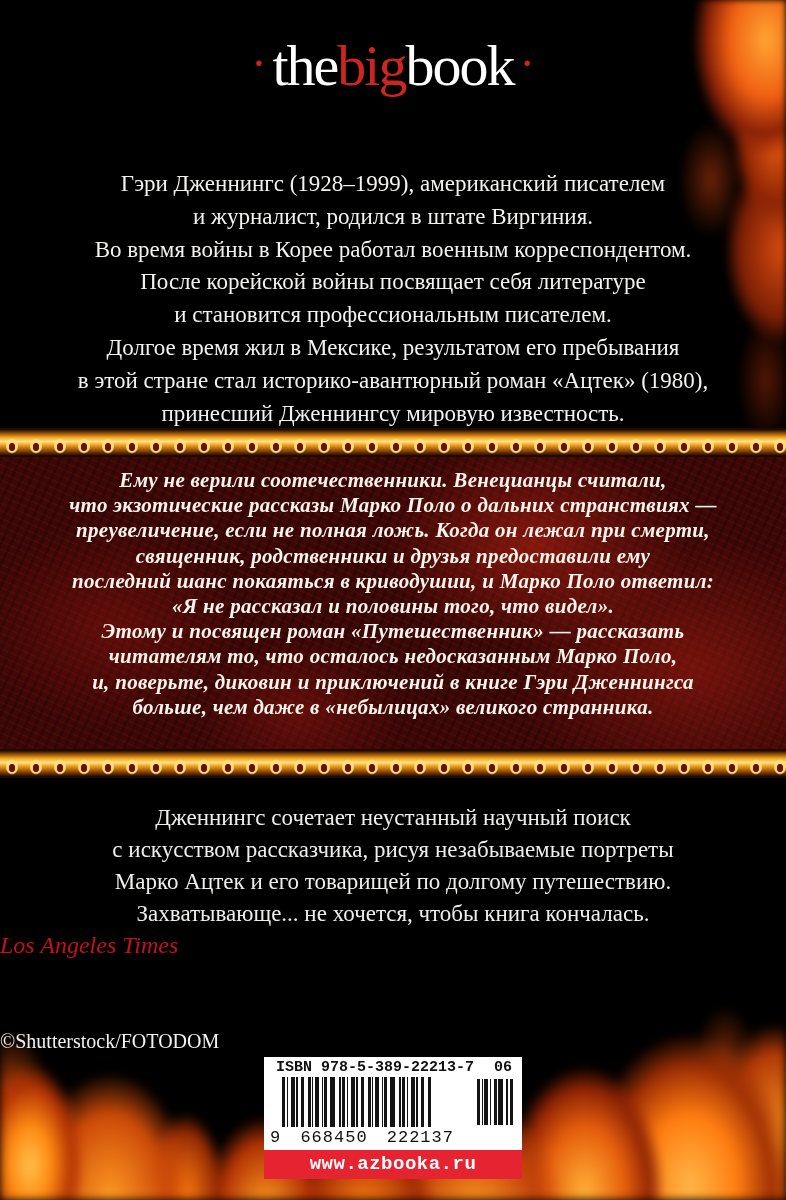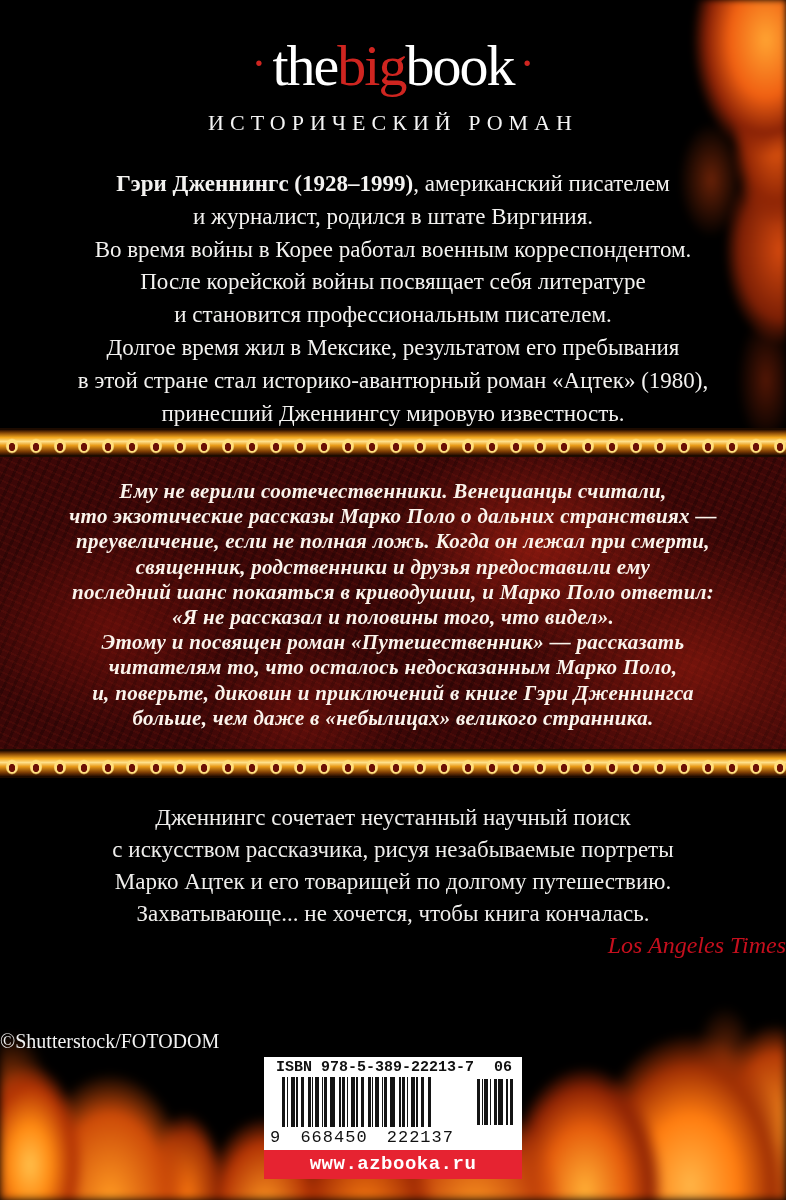--- a/index.html
+++ b/index.html
@@ -39,21 +39,21 @@
         font-size:58px;line-height:1.12;color:#fff;letter-spacing:-2px;white-space:nowrap;}
   .logo .accent{color:var(--accent,#cf2520);text-align:right;}
   .logo .dot{color:var(--accent,#cf2520);font-size:46px;vertical-align:6px;letter-spacing:0;}
   .logo .dot.left{margin-right:6px;}
   .logo .dot.right{margin-left:6px;}
   .series{position:absolute;top:110px;left:0;width:100%;text-align:center;
           font-size:22px;letter-spacing:6px;color:#f4f4f4;}
   
   .bio{position:absolute;top:168px;left:30px;width:726px;text-align:center;
        color:#f3f2f0;font-size:23px;line-height:32.8px;}
-  .bio b{font-weight:bold;text-align:right;}
+  .bio b{font-weight:normal;text-align:right;}
   .prelines{white-space:pre-line;}
   
   .quote-panel{position:absolute;top:428px;left:0;width:786px;}
   .gold-band{
     height:29px;width:100%;
     border-top:2px solid #1d0b00;border-bottom:2px solid #1d0b00;box-sizing:border-box;
     background-image:
       radial-gradient(7px 9px at 12px 17px, #6b1005 42%, rgba(0,0,0,0) 50%),
       radial-gradient(11px 13px at 12px 16px, #ffdf7e 48%, rgba(0,0,0,0) 60%),
       linear-gradient(180deg,#2d1000 0%,#8a4a06 12%,#f3a81f 30%,#ffe08a 46%,#e89a18 62%,#7c3c04 86%,#2d1000 100%);
@@ -64,27 +64,27 @@
     background-color:#3c0707;
     background-image:
       radial-gradient(220px 150px at 68% 30%, rgba(195,38,20,.55), rgba(0,0,0,0) 70%),
       radial-gradient(260px 190px at 88% 72%, rgba(172,32,16,.50), rgba(0,0,0,0) 70%),
       radial-gradient(190px 150px at 14% 58%, rgba(145,22,12,.45), rgba(0,0,0,0) 70%),
       radial-gradient(150px 110px at 38% 88%, rgba(155,26,15,.42), rgba(0,0,0,0) 70%),
       repeating-linear-gradient(115deg, rgba(0,0,0,.22) 0 3px, rgba(0,0,0,0) 3px 9px),
       repeating-linear-gradient(24deg, rgba(255,70,35,.06) 0 2px, rgba(0,0,0,0) 2px 7px);
   }
   .quote{
-    padding-top:22px;text-align:center;color:#fbf4ec;
+    padding-top:11px;text-align:center;color:#fbf4ec;
     font-size:21px;line-height:25.2px;font-style:italic;font-weight:bold;letter-spacing:.3px;
   }
   
   .review{position:absolute;top:802px;left:30px;width:726px;text-align:center;
           color:#efeeec;font-size:23px;line-height:32px;}
-  .attribution{position:absolute;top:932px;left:0;width:100%;text-align:right;
+  .attribution{position:absolute;top:932px;left:0;width:100%;text-align:left;
                color:var(--src-color,#c50f1d);font-size:24px;font-style:italic;}
   
   .credit{position:absolute;top:1030px;left:0;width:100%;text-align:left;
           color:#f2f2f2;font-size:20px;}
   .barcode-box{position:absolute;left:264px;top:1057px;width:258px;background:#fff;z-index:5;
                font-family:Liberation Mono, monospace;}
   .isbn-row{display:flex;justify-content:space-between;align-items:baseline;
             padding:2px 10px 1px 12px;color:#111;font-size:15px;font-weight:bold;white-space:nowrap;}
   .code-area{display:flex;padding:0 8px 0 6px;}
   .main-col{width:186px;}
@@ -102,21 +102,20 @@
 <body>
 
 <div class="cover">
 
   <div class="flame flame-top-right"></div>
   <div class="flame flames-bottom"></div>
 
   <div class="logo">
     <span class="dot left">·</span><span>the</span><span class="accent">big</span><span>book</span><span class="dot right">·</span>
   </div>
-  <div class="series">ИСТОРИЧЕСКИЙ РОМАН</div>
 
   <div class="bio">
     <div><b>Гэри Дженнингс (1928–1999)</b><span>, американский писателем</span></div>
     <div class="prelines">и журналист, родился в штате Виргиния.
 Во время войны в Корее работал военным корреспондентом.
 После корейской войны посвящает себя литературе
 и становится профессиональным писателем.
 Долгое время жил в Мексике, результатом его пребывания
 в этой стране стал историко-авантюрный роман «Ацтек» (1980),
 принесший Дженнингсу мировую известность.</div>

